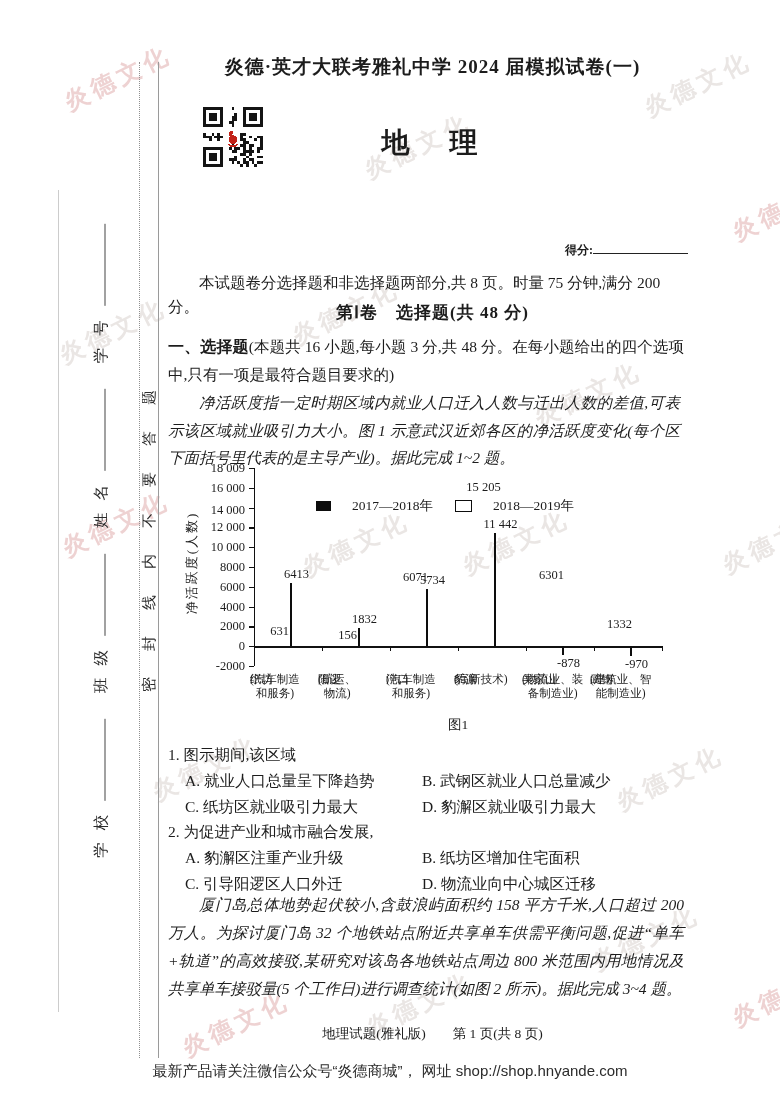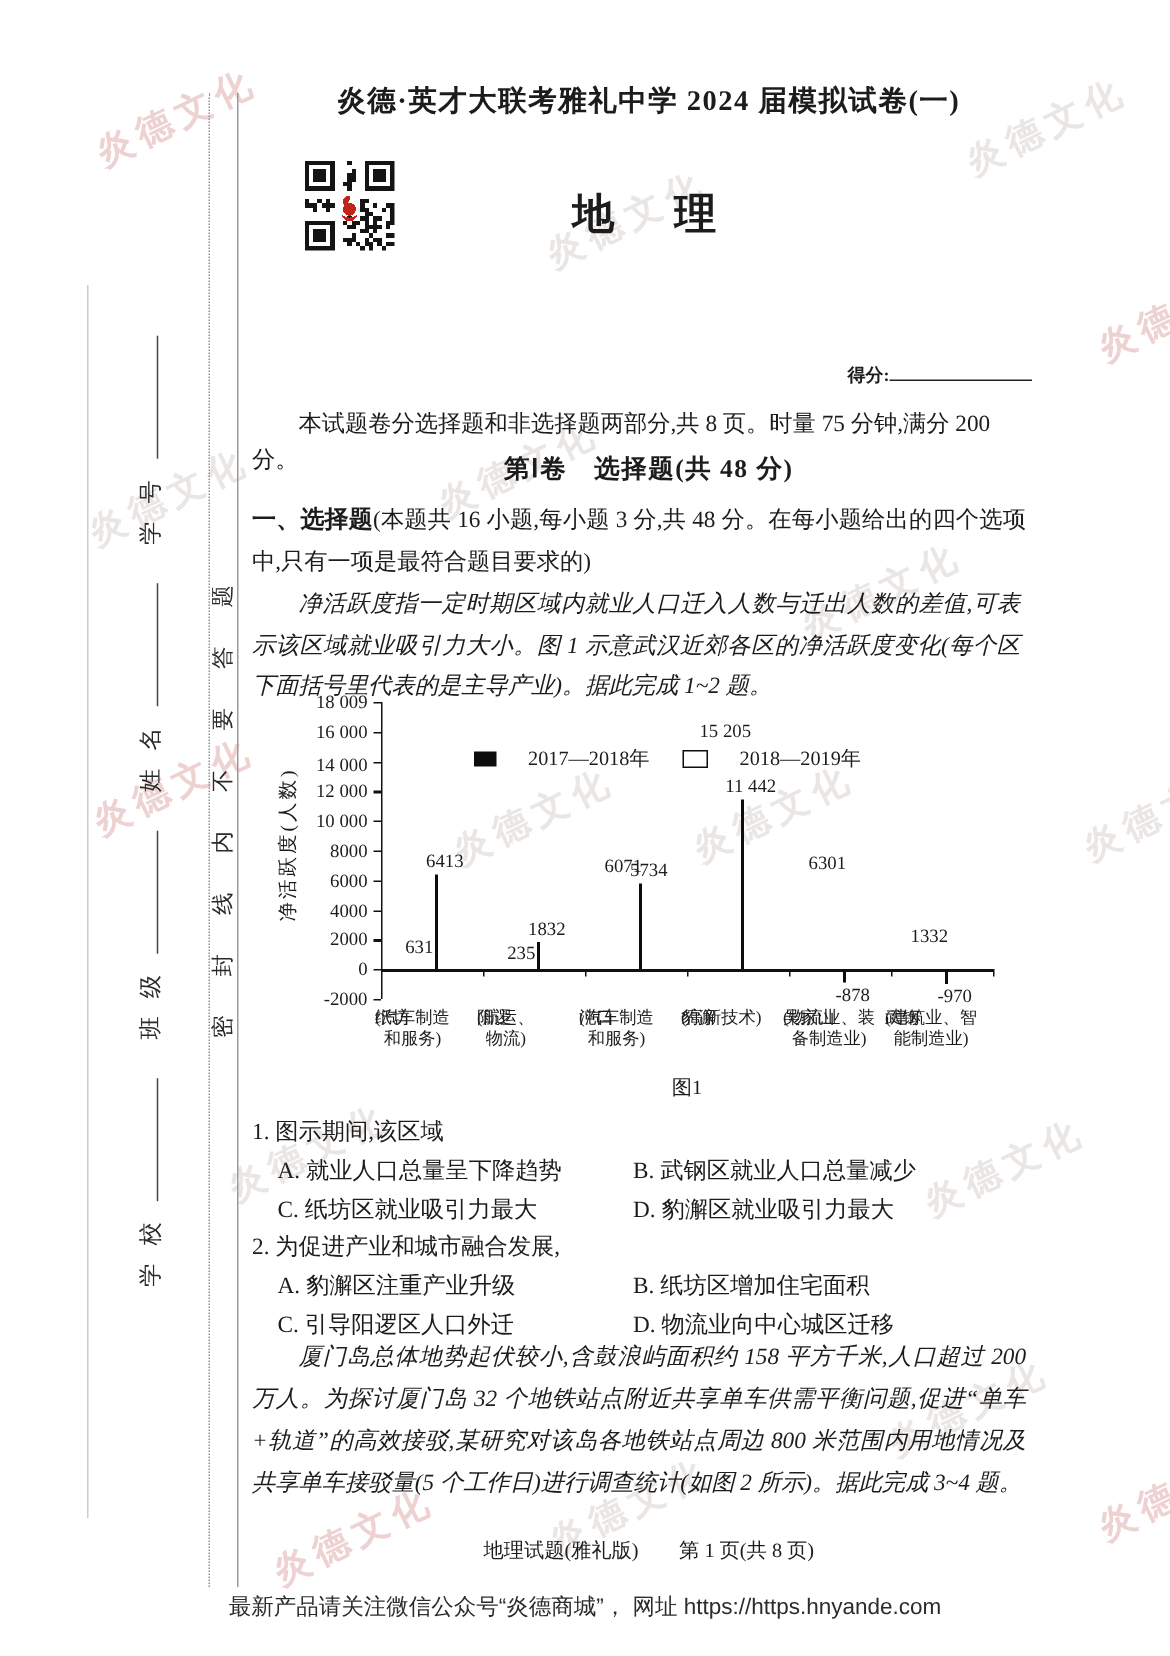--- a/index.html
+++ b/index.html
@@ -345,21 +345,21 @@
         <div class="ylab" style="left: 24px; top: 107px;">净活跃度(人数)</div>
         <div class="bar filled" style="left: 104.5px; top: 183.953px; height: 6.2469px;"></div>
         <div class="val" style="left: 79.5px; top: 167.953px;">631</div>
         <div class="bar outlined" style="left: 121.5px; top: 126.711px; height: 63.4887px;"></div>
         <div class="val" style="left: 96.5px; top: 110.711px;">6413</div>
         <div class="cat" style="left: 82px; top: 217px;">
           <div>纸坊</div>
           <div>(汽车制造<br>和服务)</div>
         </div>
         <div class="bar filled" style="left: 172.5px; top: 187.874px; height: 2.3265px;"></div>
-        <div class="val" style="left: 147.5px; top: 171.874px;">235</div>
+        <div class="val" style="left: 147.5px; top: 171.874px;">156</div>
         <div class="bar outlined" style="left: 189.5px; top: 172.063px; height: 18.1368px;"></div>
         <div class="val" style="left: 164.5px; top: 156.063px;">1832</div>
         <div class="cat" style="left: 150px; top: 217px;">
           <div>阳逻</div>
           <div>(航运、<br>物流)</div>
         </div>
         <div class="bar filled" style="left: 240.5px; top: 130.097px; height: 60.1029px;"></div>
         <div class="val" style="left: 215.5px; top: 114.097px;">6071</div>
         <div class="bar outlined" style="left: 257.5px; top: 133.433px; height: 56.7666px;"></div>
         <div class="val" style="left: 232.5px; top: 117.433px;">5734</div>
@@ -409,15 +409,15 @@
         <span>A. 豹澥区注重产业升级</span>
         <span>B. 纸坊区增加住宅面积</span>
         <span>C. 引导阳逻区人口外迁</span>
         <span>D. 物流业向中心城区迁移</span>
       </div>
     </div>
 
     <div class="passage" id="passage2">厦门岛总体地势起伏较小,含鼓浪屿面积约 158 平方千米,人口超过 200 万人。为探讨厦门岛 32 个地铁站点附近共享单车供需平衡问题,促进“单车+轨道”的高效接驳,某研究对该岛各地铁站点周边 800 米范围内用地情况及共享单车接驳量(5 个工作日)进行调查统计(如图 2 所示)。据此完成 3~4 题。</div>
 
     <div class="center-col footer abs">地理试题(雅礼版)　　第 1 页(共 8 页)</div>
-    <div class="promo">最新产品请关注微信公众号“炎德商城”， 网址 https://https.hnyande.com</div>
+    <div class="promo">最新产品请关注微信公众号“炎德商城”， 网址 shop://shop.hnyande.com</div>
   </div>
 </div>
 
 </body></html>

